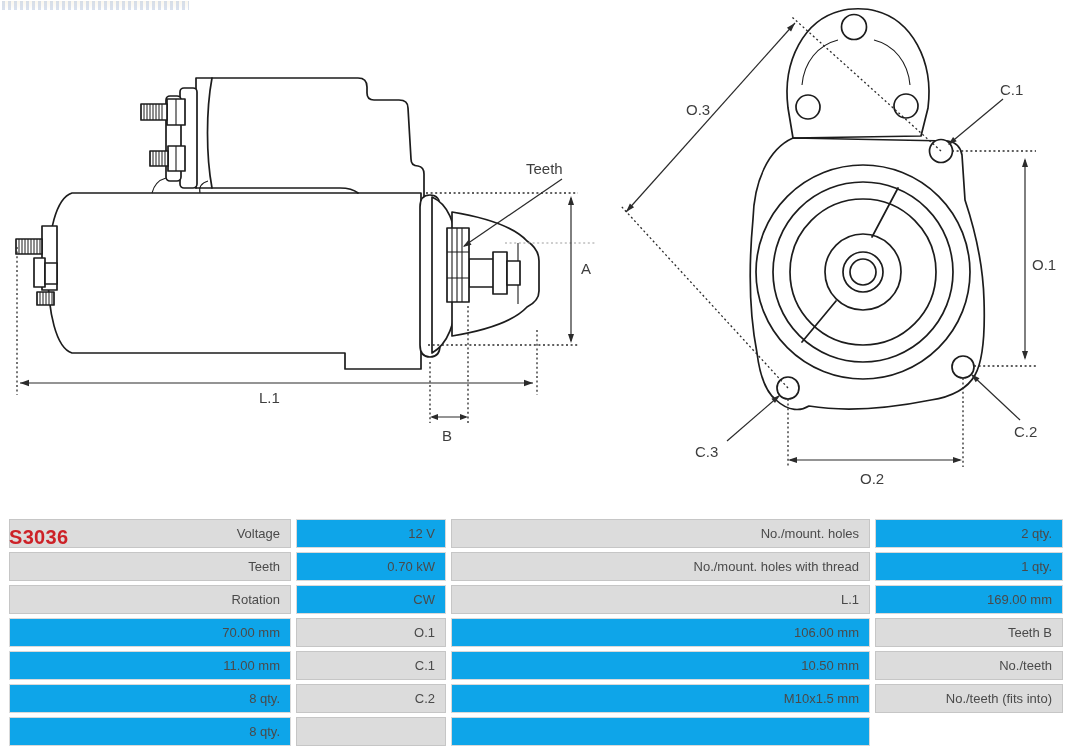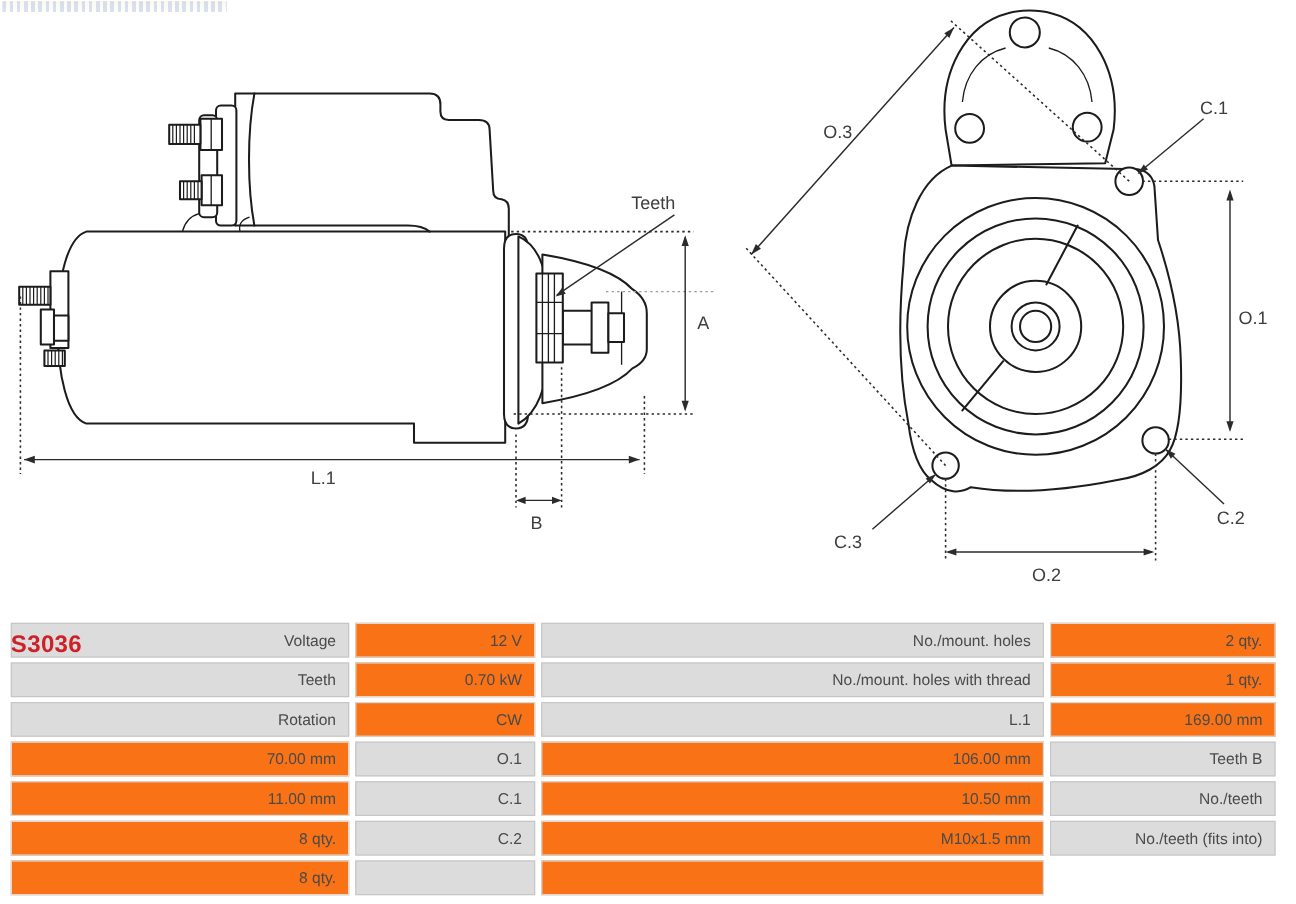--- a/index.html
+++ b/index.html
@@ -20,21 +20,21 @@
   .dotg{fill:none;stroke:#9c9c9c;stroke-width:1;stroke-dasharray:2 2.6;}
   .ah{fill:#2b2b2b;stroke:none;}
   .part-number{position:absolute;left:9px;top:486px;font-size:20px;font-weight:600;
     color:#cd2127;letter-spacing:.3px;z-index:2;margin-top:40px;}
   .spec{position:absolute;left:9px;top:519px;display:grid;
     grid-template-columns:282px 150px 419px 188px;column-gap:5px;row-gap:4px;
     grid-auto-rows:29px;}
   .cell{box-sizing:border-box;font-size:13px;color:#4a4a4a;text-align:right;
     padding:0 10px 0 4px;line-height:27px;white-space:nowrap;overflow:hidden;}
   .c-lab{background:#dcdcdc;border:1px solid #c6c6c6;}
-  .c-val{background:#f97316;border:1px solid #d9d9d9;}
+  .c-val{background:#0ea5e9;border:1px solid #d9d9d9;}
 </style>
 </head>
 <body>
 
 <div class="stage">
 
   <div class="logo-frag"></div>
 
   <svg class="diagram" width="1080" height="490" viewBox="0 0 1080 490" xmlns="http://www.w3.org/2000/svg">
 

